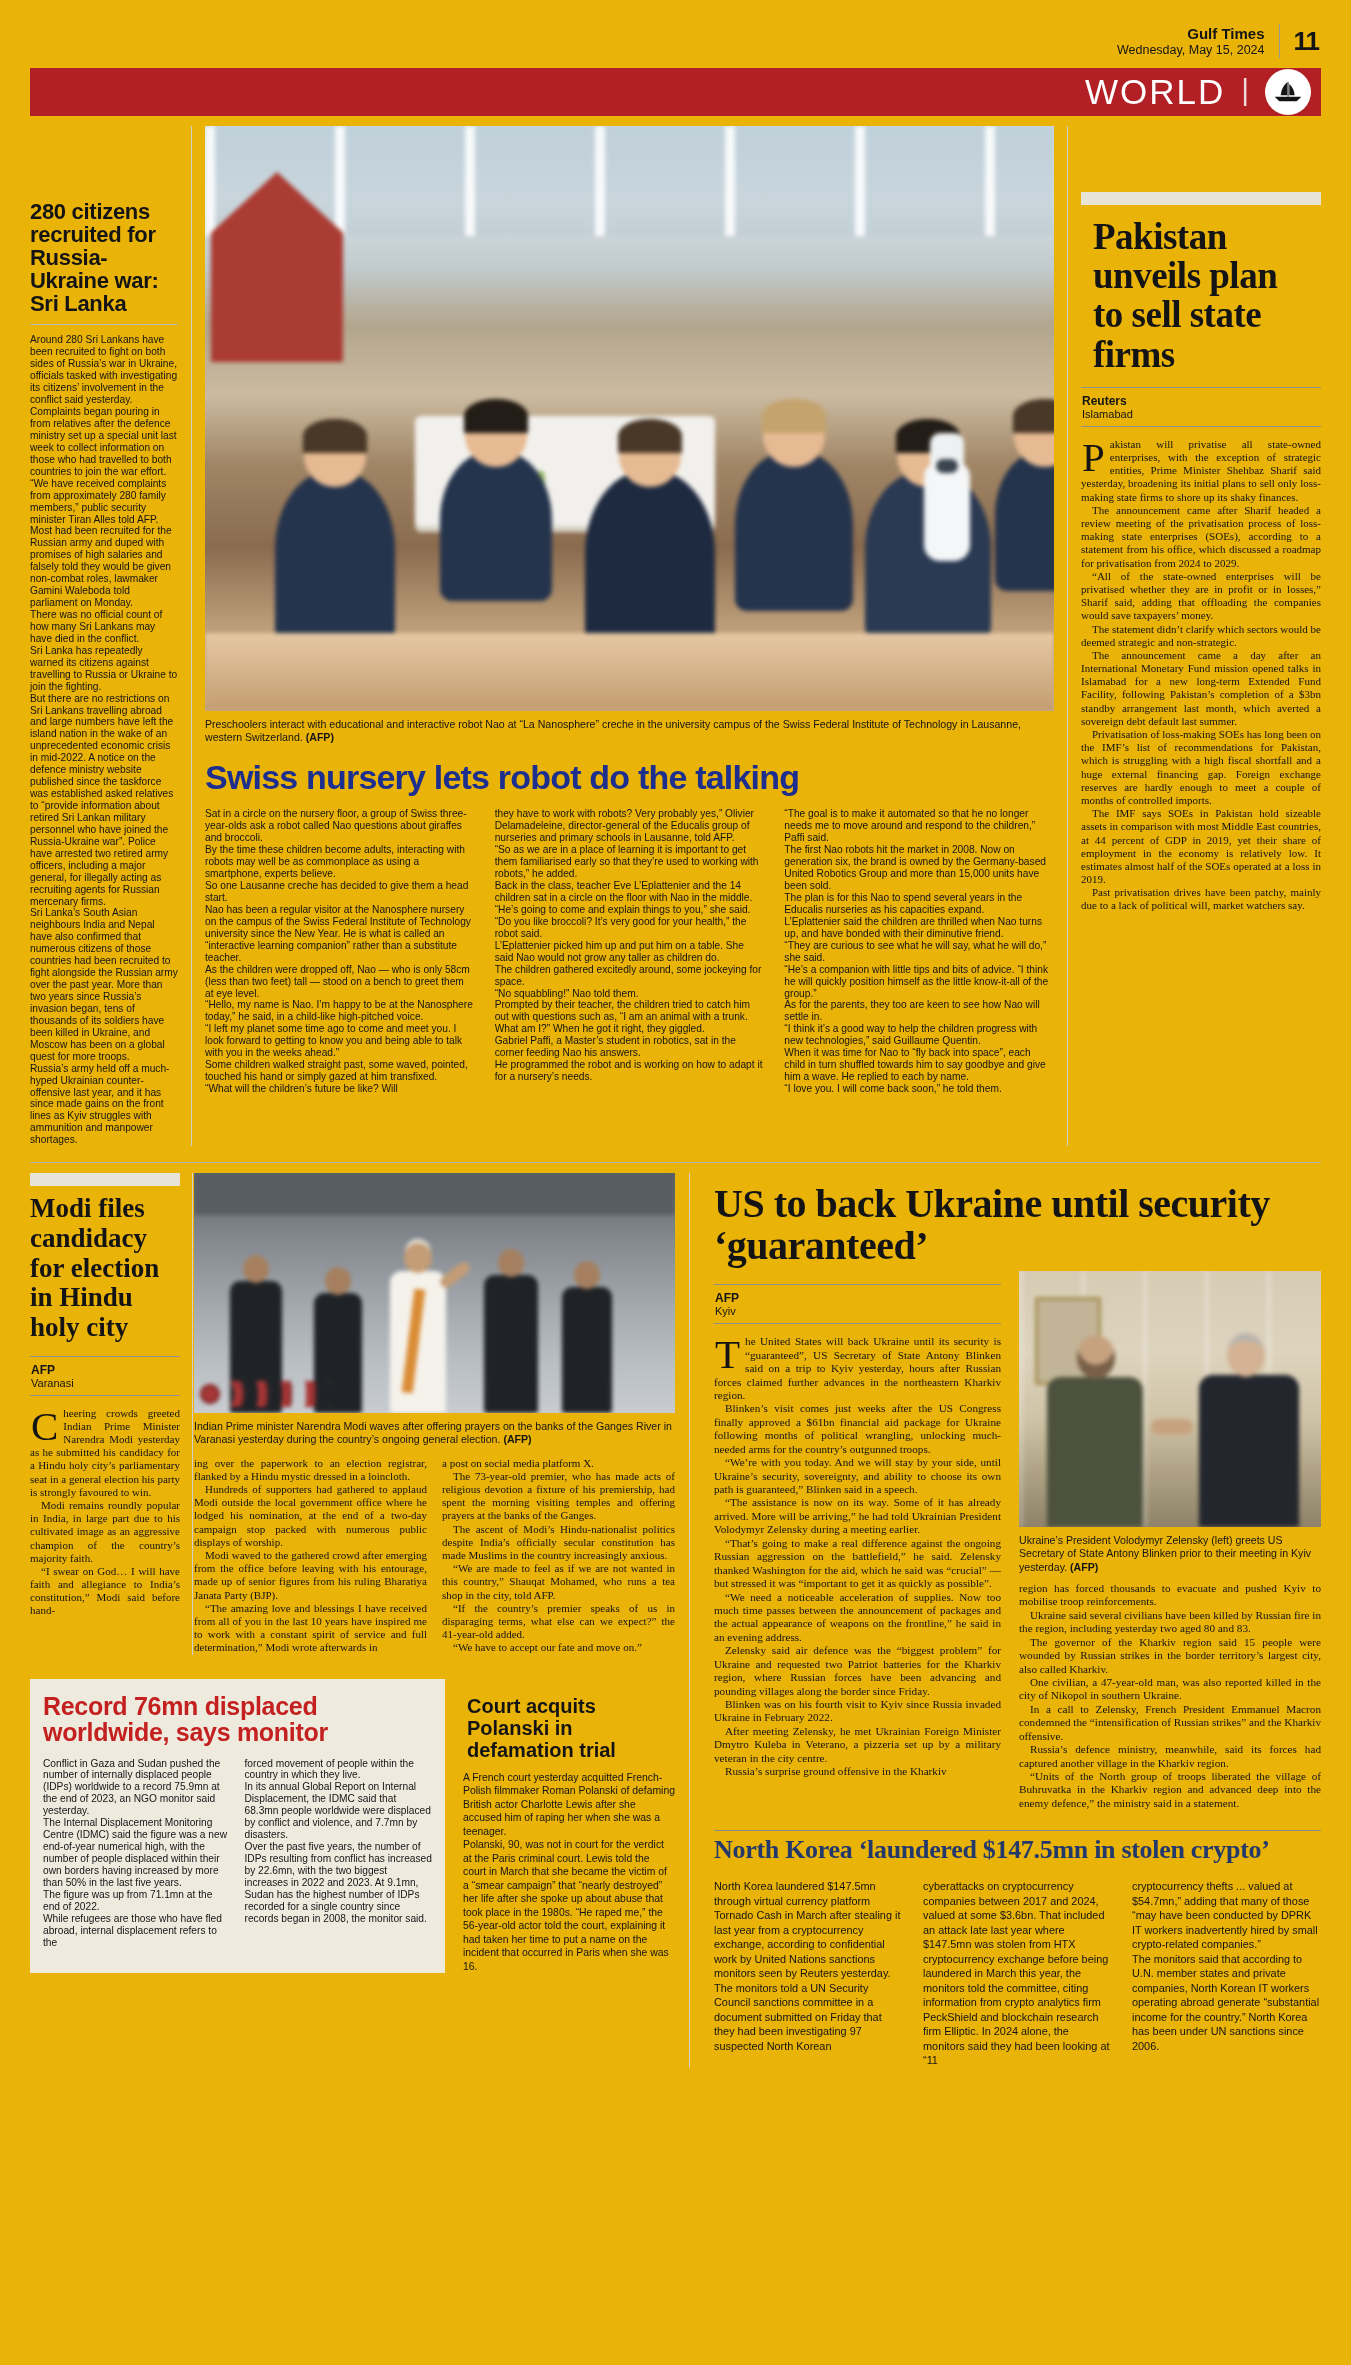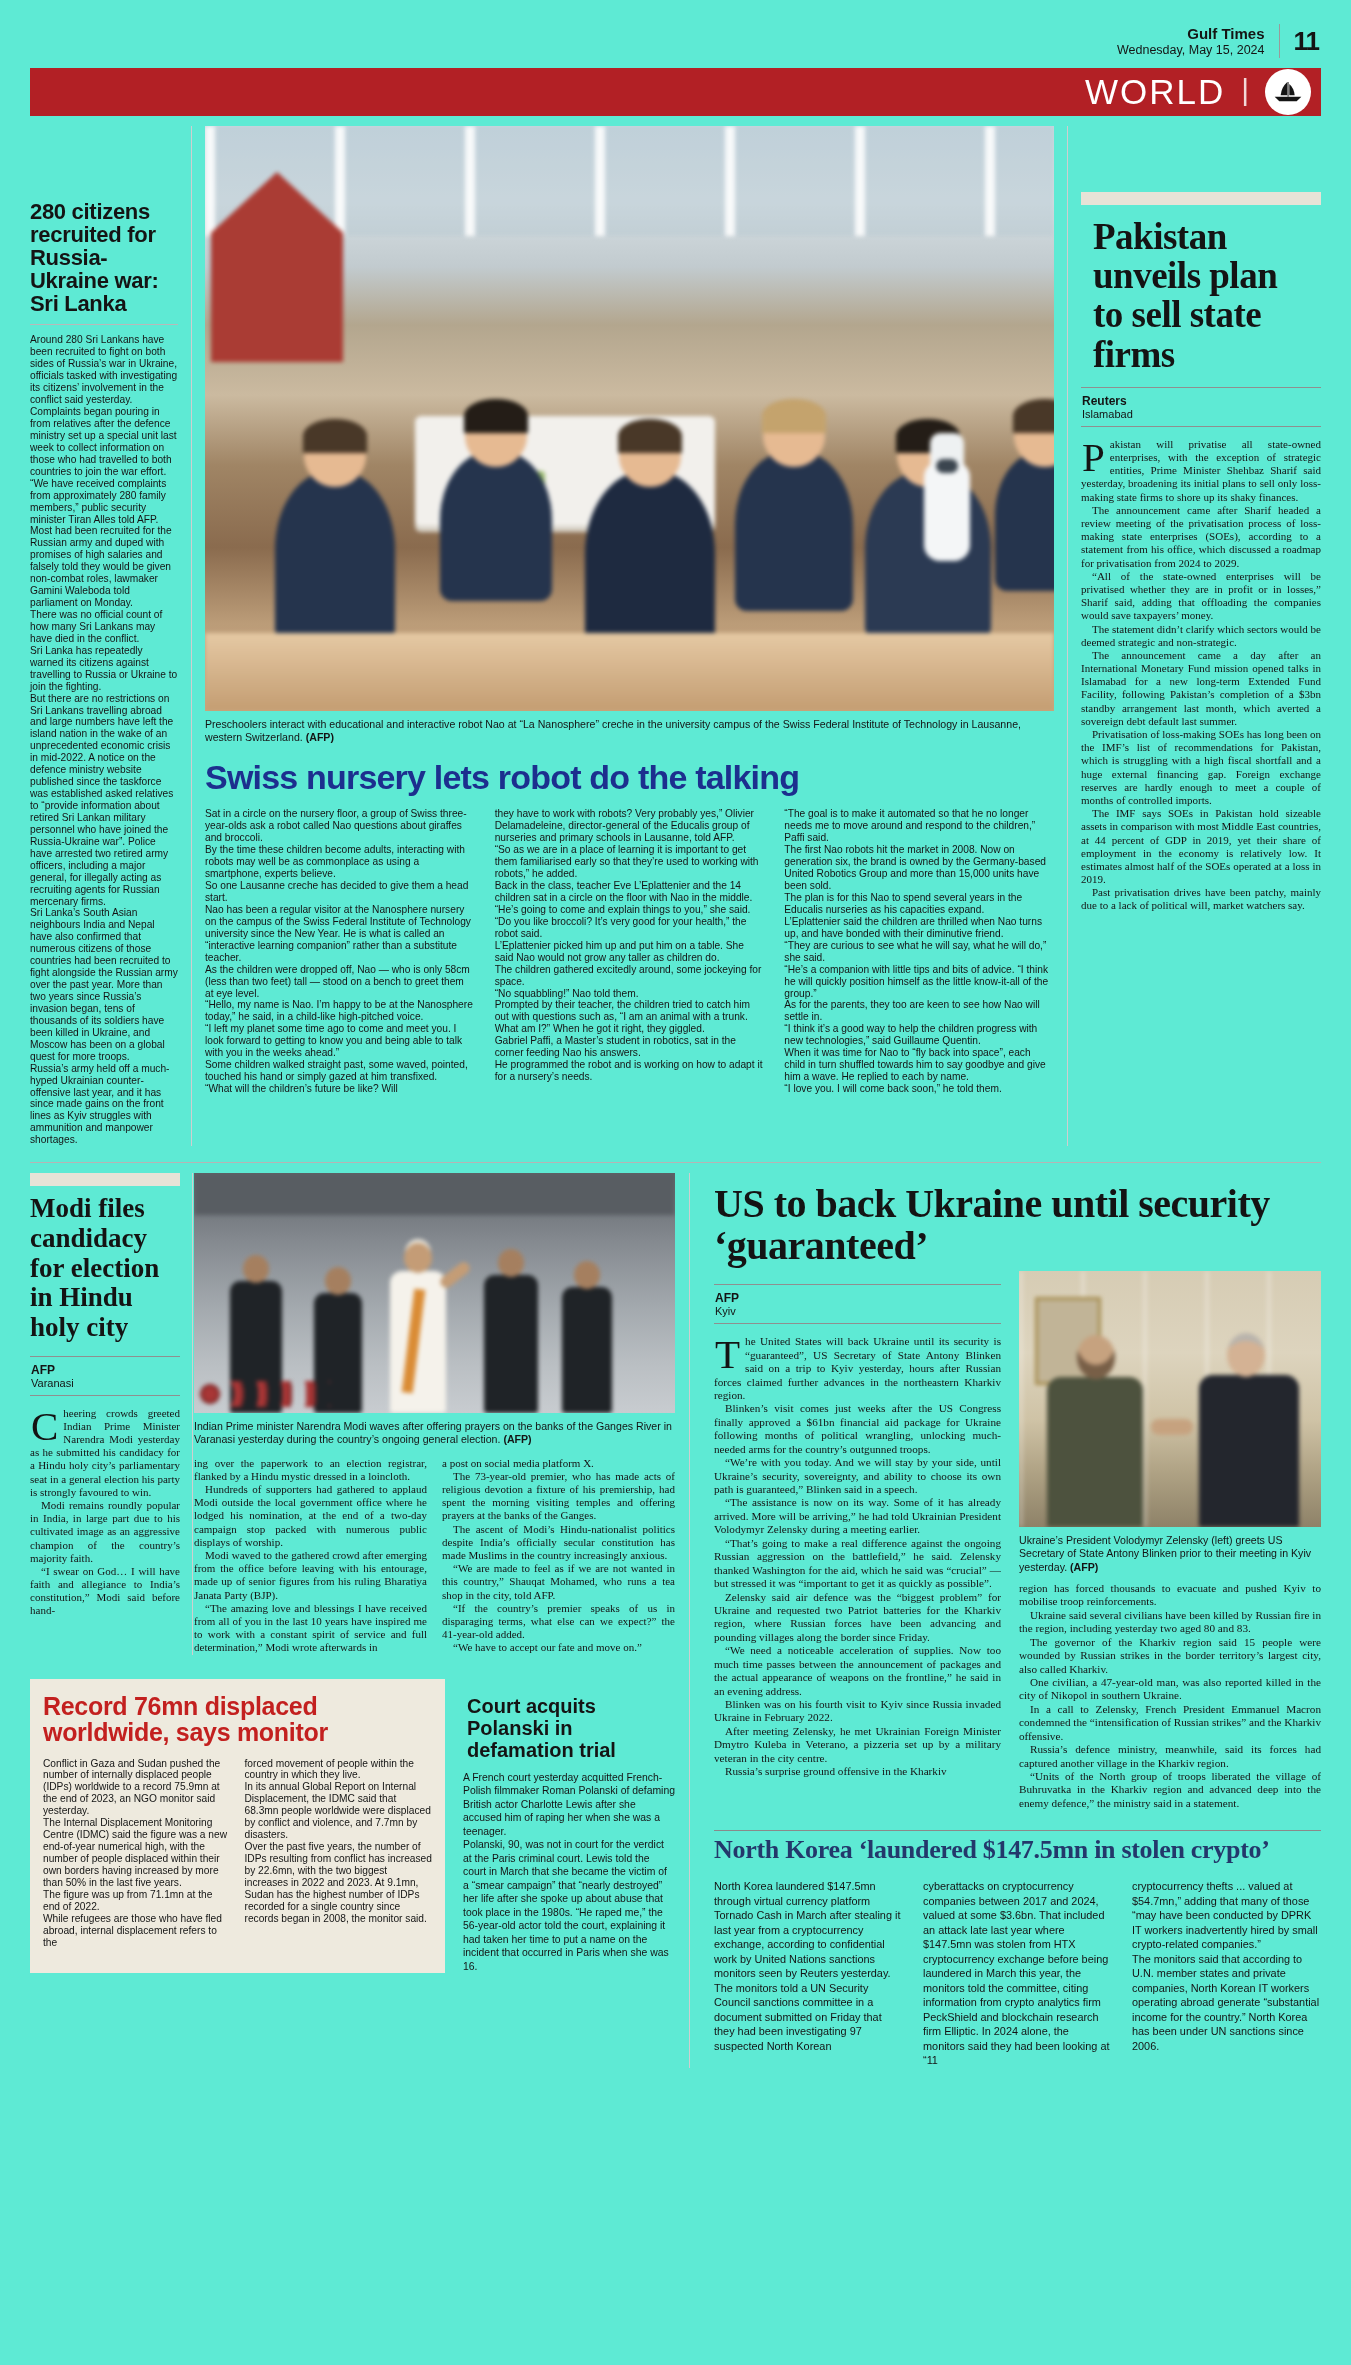--- a/index.html
+++ b/index.html
@@ -1,18 +1,18 @@
 <!DOCTYPE html>
 <html><head>
 <meta charset="utf-8">
 <style>
   * { box-sizing: border-box; }
   html,body { margin:0; padding:0; background:#ffffff; }
   .page { width:1351px; height:2365px; padding:8px 30px 0; position:relative; overflow:hidden;
-          font-family:"Liberation Sans", sans-serif; color:#141414; background:#5eead4; }
+          font-family:"Liberation Sans", sans-serif; color:#141414; background:#eab308; }
 
   
   .masthead { display:flex; justify-content:flex-end; align-items:center; gap:14px; padding:16px 2px 10px; }
   .mast-text { text-align:right; line-height:1.2; }
   .mast-paper { font-weight:bold; font-size:15px; display:block; }
   .mast-date { font-size:12.5px; display:block; }
   .mast-div { width:1px; height:34px; background:#9a9a9a; }
   .page-num { font-size:26px; font-weight:bold; letter-spacing:-1px; }
 
   
@@ -314,22 +314,22 @@
             <div class="byline">
               <span class="agency">AFP</span>
               <span class="city">Kyiv</span>
             </div>
             <div class="serif-body dropcap us-text">
                 <p>The United States will back Ukraine until its security is “guaranteed”, US Secretary of State Antony Blinken said on a trip to Kyiv yesterday, hours after Russian forces claimed further advances in the northeastern Kharkiv region.</p>
                 <p>Blinken’s visit comes just weeks after the US Congress finally approved a $61bn financial aid package for Ukraine following months of political wrangling, unlocking much-needed arms for the country’s outgunned troops.</p>
                 <p>“We’re with you today. And we will stay by your side, until Ukraine’s security, sovereignty, and ability to choose its own path is guaranteed,” Blinken said in a speech.</p>
                 <p>“The assistance is now on its way. Some of it has already arrived. More will be arriving,” he had told Ukrainian President Volodymyr Zelensky during a meeting earlier.</p>
                 <p>“That’s going to make a real difference against the ongoing Russian aggression on the battlefield,” he said. Zelensky thanked Washington for the aid, which he said was “crucial” — but stressed it was “important to get it as quickly as possible”.</p>
+                <p>“We need a noticeable acceleration of supplies. Now too much time passes between the announcement of packages and the actual appearance of weapons on the frontline,” he said in an evening address.</p>
                 <p>Zelensky said air defence was the “biggest problem” for Ukraine and requested two Patriot batteries for the Kharkiv region, where Russian forces have been advancing and pounding villages along the border since Friday.</p>
-                <p>“We need a noticeable acceleration of supplies. Now too much time passes between the announcement of packages and the actual appearance of weapons on the frontline,” he said in an evening address.</p>
                 <p>Blinken was on his fourth visit to Kyiv since Russia invaded Ukraine in February 2022.</p>
                 <p>After meeting Zelensky, he met Ukrainian Foreign Minister Dmytro Kuleba in Veterano, a pizzeria set up by a military veteran in the city centre.</p>
                 <p>Russia’s surprise ground offensive in the Kharkiv</p>
               </div>
           </div>
           <div>
             <div class="photo ph-zel">
               <div class="art">
                 <div style="inset:0;background:repeating-linear-gradient(90deg,rgba(255,255,255,.28) 0 4px,transparent 4px 62px);"></div>
                 <div style="left:16px;top:26px;width:66px;height:88px;border:3px solid #a98f4e;background:#c2b494;"></div>

